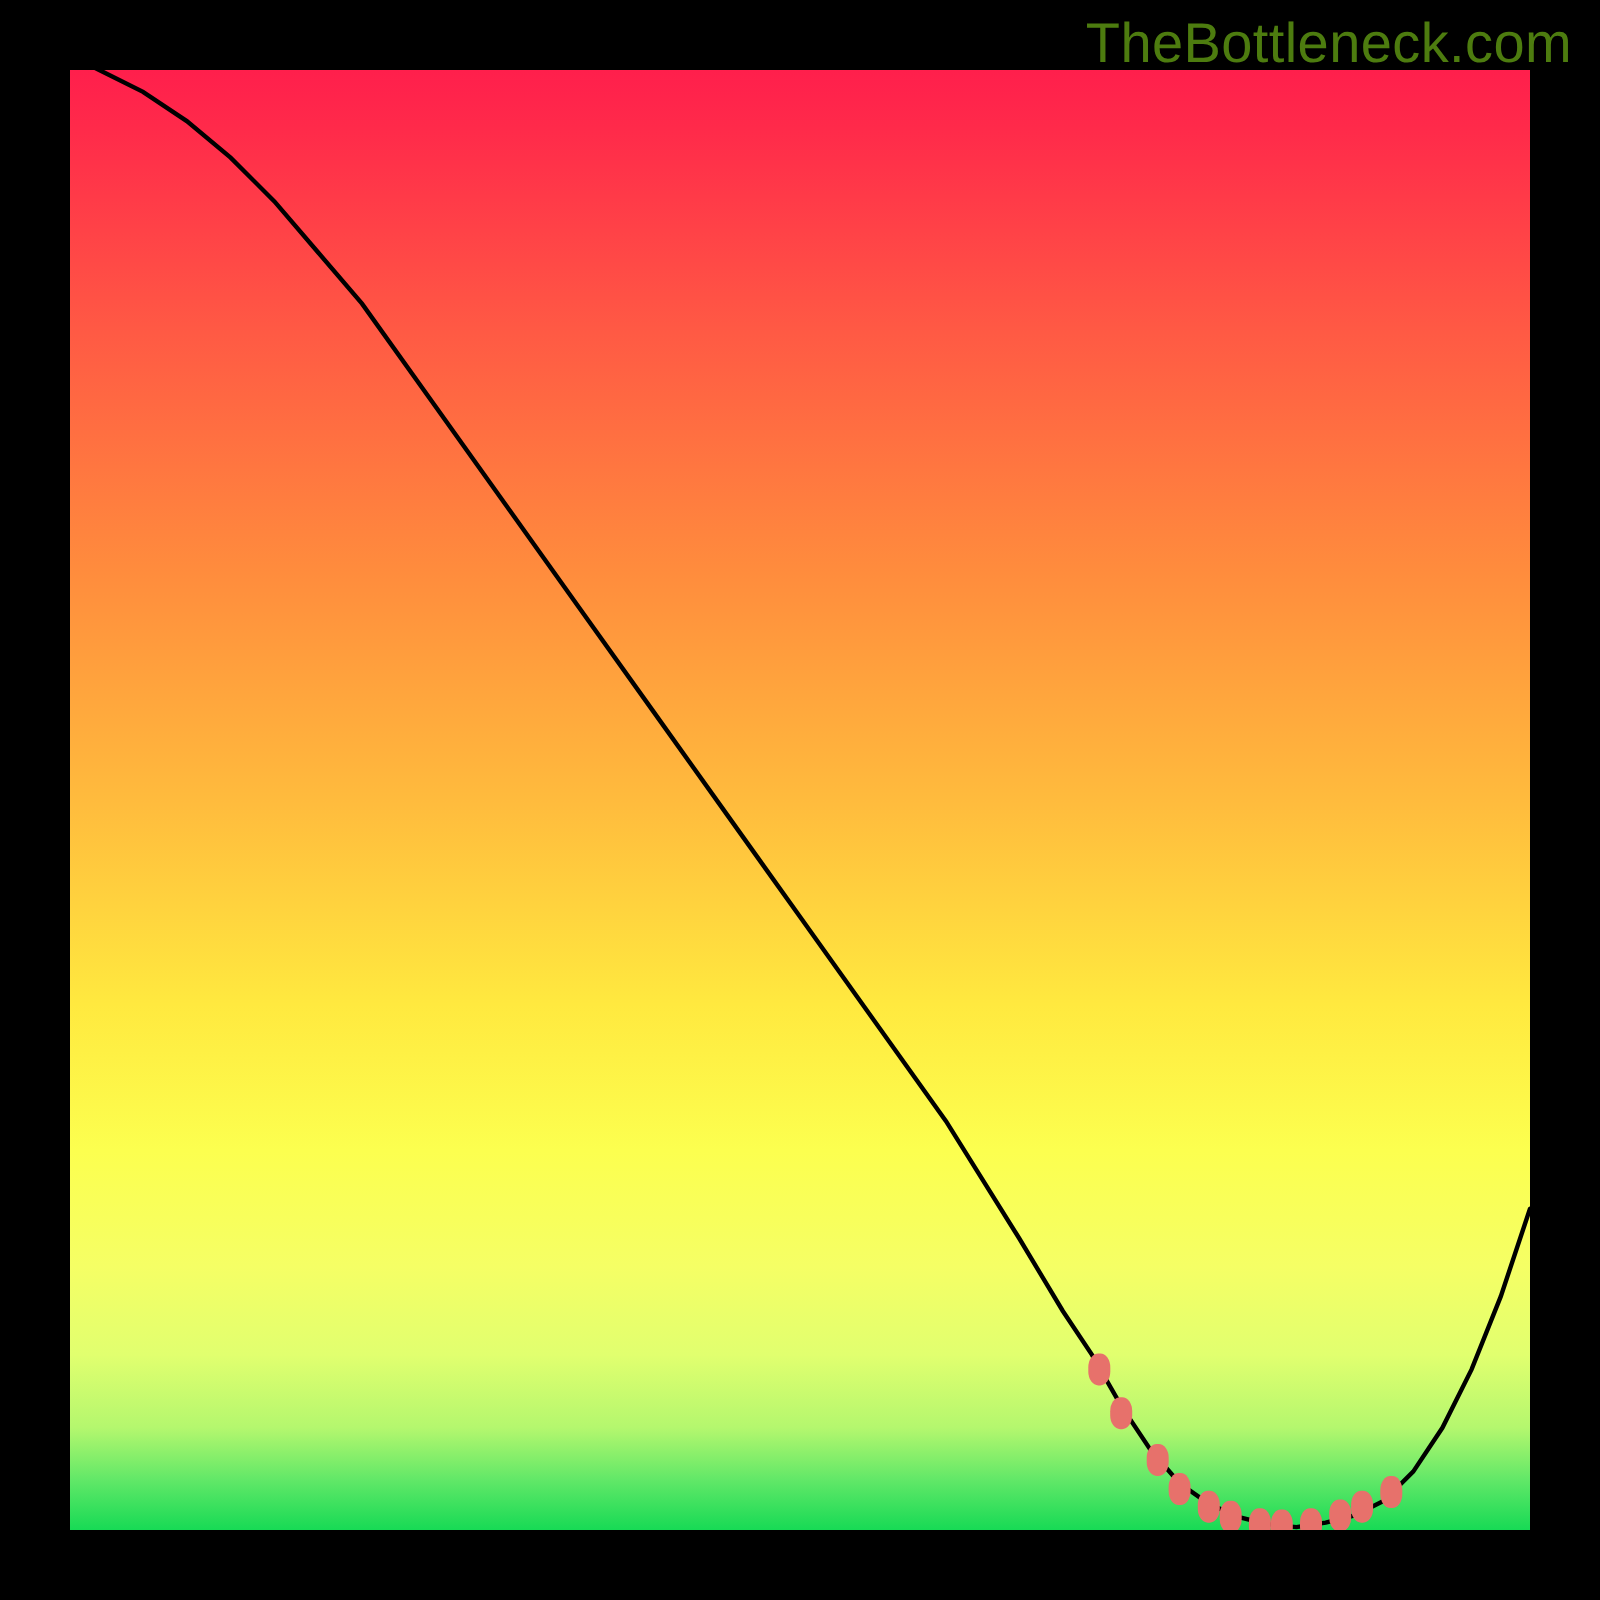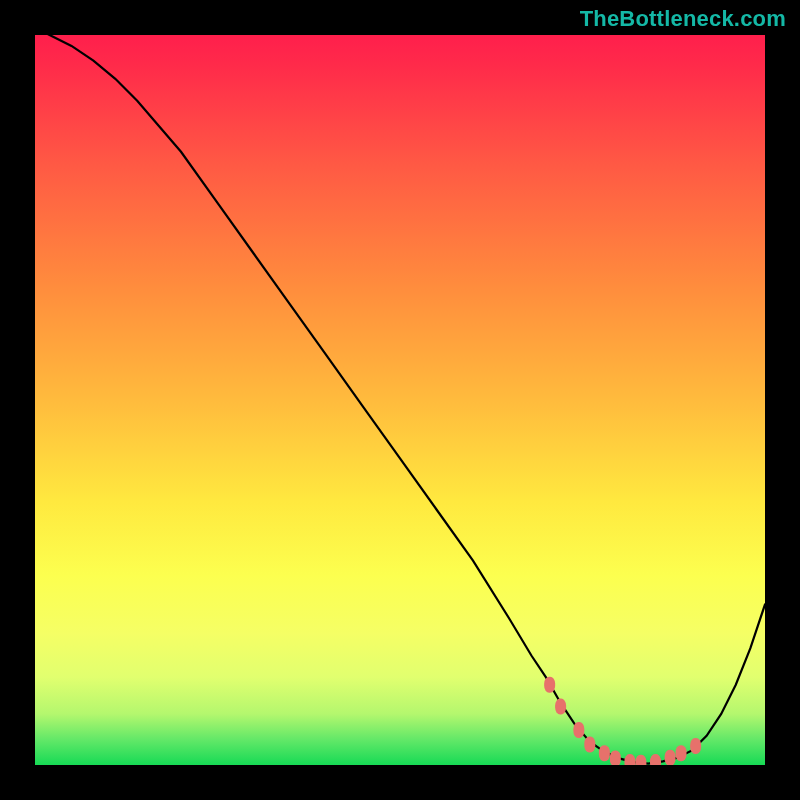--- a/index.html
+++ b/index.html
@@ -13,23 +13,23 @@
   }
   .frame {
     position: absolute;
     inset: 0;
     background: #000;
   }
   .watermark {
     position: absolute;
     top: 6px;
     right: 14px;
-    color: #14b8a6;
-    font-size: 22px;
-    font-weight: 700;
+    color: #4d7c0f;
+    font-size: 28px;
+    font-weight: 400;
     letter-spacing: 0.2px;
     z-index: 50;
   }
   .plot-area {
     position: absolute;
     left: 35px;
     top: 35px;
     width: 730px;
     height: 730px;
   }

